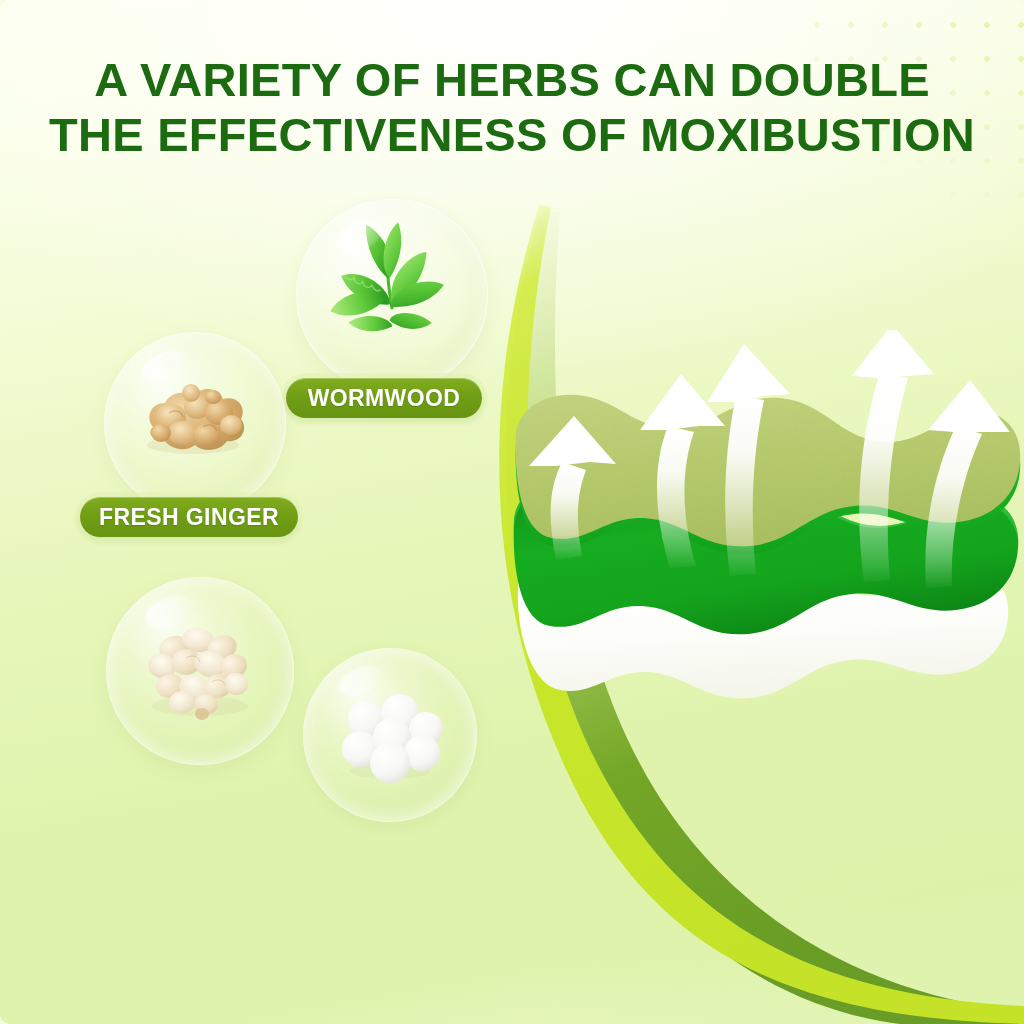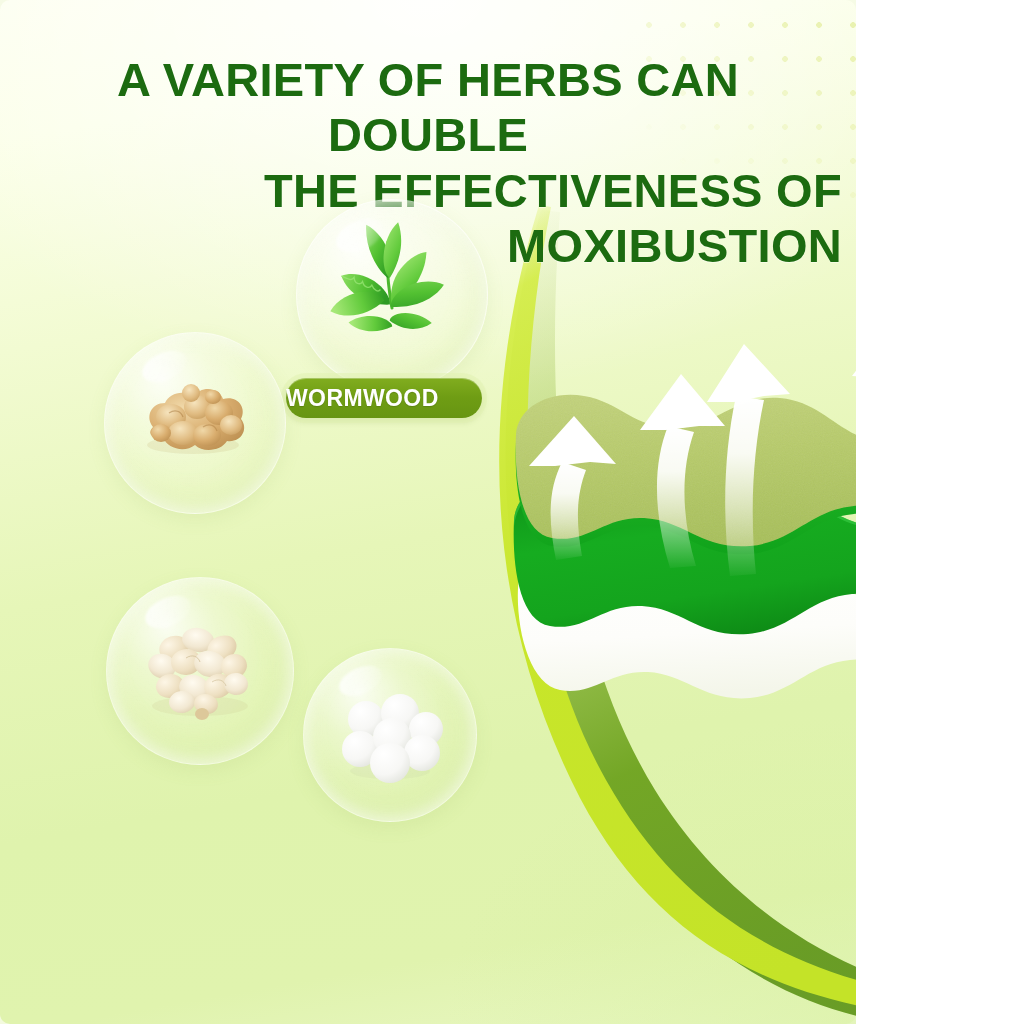--- a/index.html
+++ b/index.html
@@ -1,20 +1,20 @@
 <!DOCTYPE html>
 <html><head>
 <meta charset="utf-8">
 <style>
   html,body{margin:0;padding:0;background:#ffffff;}
   body{font-family:"Liberation Sans", sans-serif;}
 
   #stage{
     position:relative;
-    width:856px;height:1024px;
+    width:1024px;height:1024px;
     overflow:hidden;
     background:#f3fade;
   }
 
   
   .bg-base{
     position:absolute;inset:0;
     background:
       linear-gradient(170deg,
         #fdffef 0%,
@@ -53,21 +53,21 @@
     left:0;right:0;top:52px;
     text-align:center;
     color:#1c6b10;
     font-size:47px;
     line-height:1.18;
     font-weight:bold;
     letter-spacing:.3px;
     padding:0 14px;
     text-shadow:0 1px 0 rgba(255,255,255,.45);
   }
-  .title .l2{display:block;text-align:right;}
+  .title .l2{display:block;}
 
   
   .bubble{
     position:absolute;
     border-radius:50%;
     background:
       radial-gradient(circle at 32% 26%, rgba(255,255,255,.80) 0%, rgba(255,255,255,.28) 26%, rgba(255,255,255,.06) 48%, rgba(255,255,255,0) 62%),
       radial-gradient(circle at 50% 50%, rgba(255,255,255,.20) 0%, rgba(255,255,255,.05) 62%, rgba(255,255,255,.34) 88%, rgba(255,255,255,.10) 100%);
     box-shadow:
       inset 0 0 22px rgba(255,255,255,.75),
@@ -83,21 +83,21 @@
     border-radius:50%;
     background:linear-gradient(140deg, rgba(255,255,255,.92), rgba(255,255,255,0));
     transform:rotate(-24deg);
     filter:blur(1px);
   }
   .bub-art{position:absolute;inset:0;}
 
   
   .pill{
     position:absolute;
-    display:flex;align-items:center;justify-content:flex-start;
+    display:flex;align-items:center;justify-content:center;
     color:#ffffff;
     font-weight:bold;
     border-radius:40px;
     background:linear-gradient(180deg,#81ad1f 0%,#6f9d14 48%,#679512 100%);
     box-shadow:
       0 0 0 5px rgba(225,242,178,.55),
       0 3px 7px rgba(90,120,25,.22),
       inset 0 1px 0 rgba(255,255,255,.30);
     white-space:nowrap;
     letter-spacing:.4px;
@@ -310,20 +310,23 @@
         <ellipse cx="-12" cy="12" rx="15" ry="12" fill="url(#gg2)"></ellipse>
         <ellipse cx="12" cy="14" rx="14" ry="11" fill="url(#gg1)"></ellipse>
         <ellipse cx="-34" cy="12" rx="10" ry="9" fill="url(#gg1)"></ellipse>
         <ellipse cx="-4" cy="-28" rx="9" ry="9" fill="url(#gg2)"></ellipse>
         <ellipse cx="18" cy="-24" rx="8" ry="7" fill="url(#gg1)"></ellipse>
         <path d="M-26,-8 C-20,-12 -14,-10 -12,-4" stroke="#a8793f" stroke-width="1.3" fill="none" opacity=".5"></path>
         <path d="M8,6 C14,2 20,4 22,10" stroke="#a8793f" stroke-width="1.3" fill="none" opacity=".45"></path>
       </g>
     </svg>
   </div>
+  <div class="pill" style="left:80px;top:497px;width:218px;height:40px;font-size:23px;">
+    <span>FRESH GINGER</span>
+  </div>
 
   <div class="bubble" style="left:106px;top:577px;width:186px;height:186px;">
     <svg class="bub-art" viewBox="0 0 186 186">
       <defs>
         <radialGradient id="rs1" cx="0.35" cy="0.3" r="0.85">
           <stop offset="0%" stop-color="#fdf6e6"></stop>
             <stop offset="60%" stop-color="#eee0c2"></stop>
             <stop offset="100%" stop-color="#d9c69f"></stop>
         </radialGradient>
         <radialGradient id="rs2" cx="0.4" cy="0.32" r="0.8">

